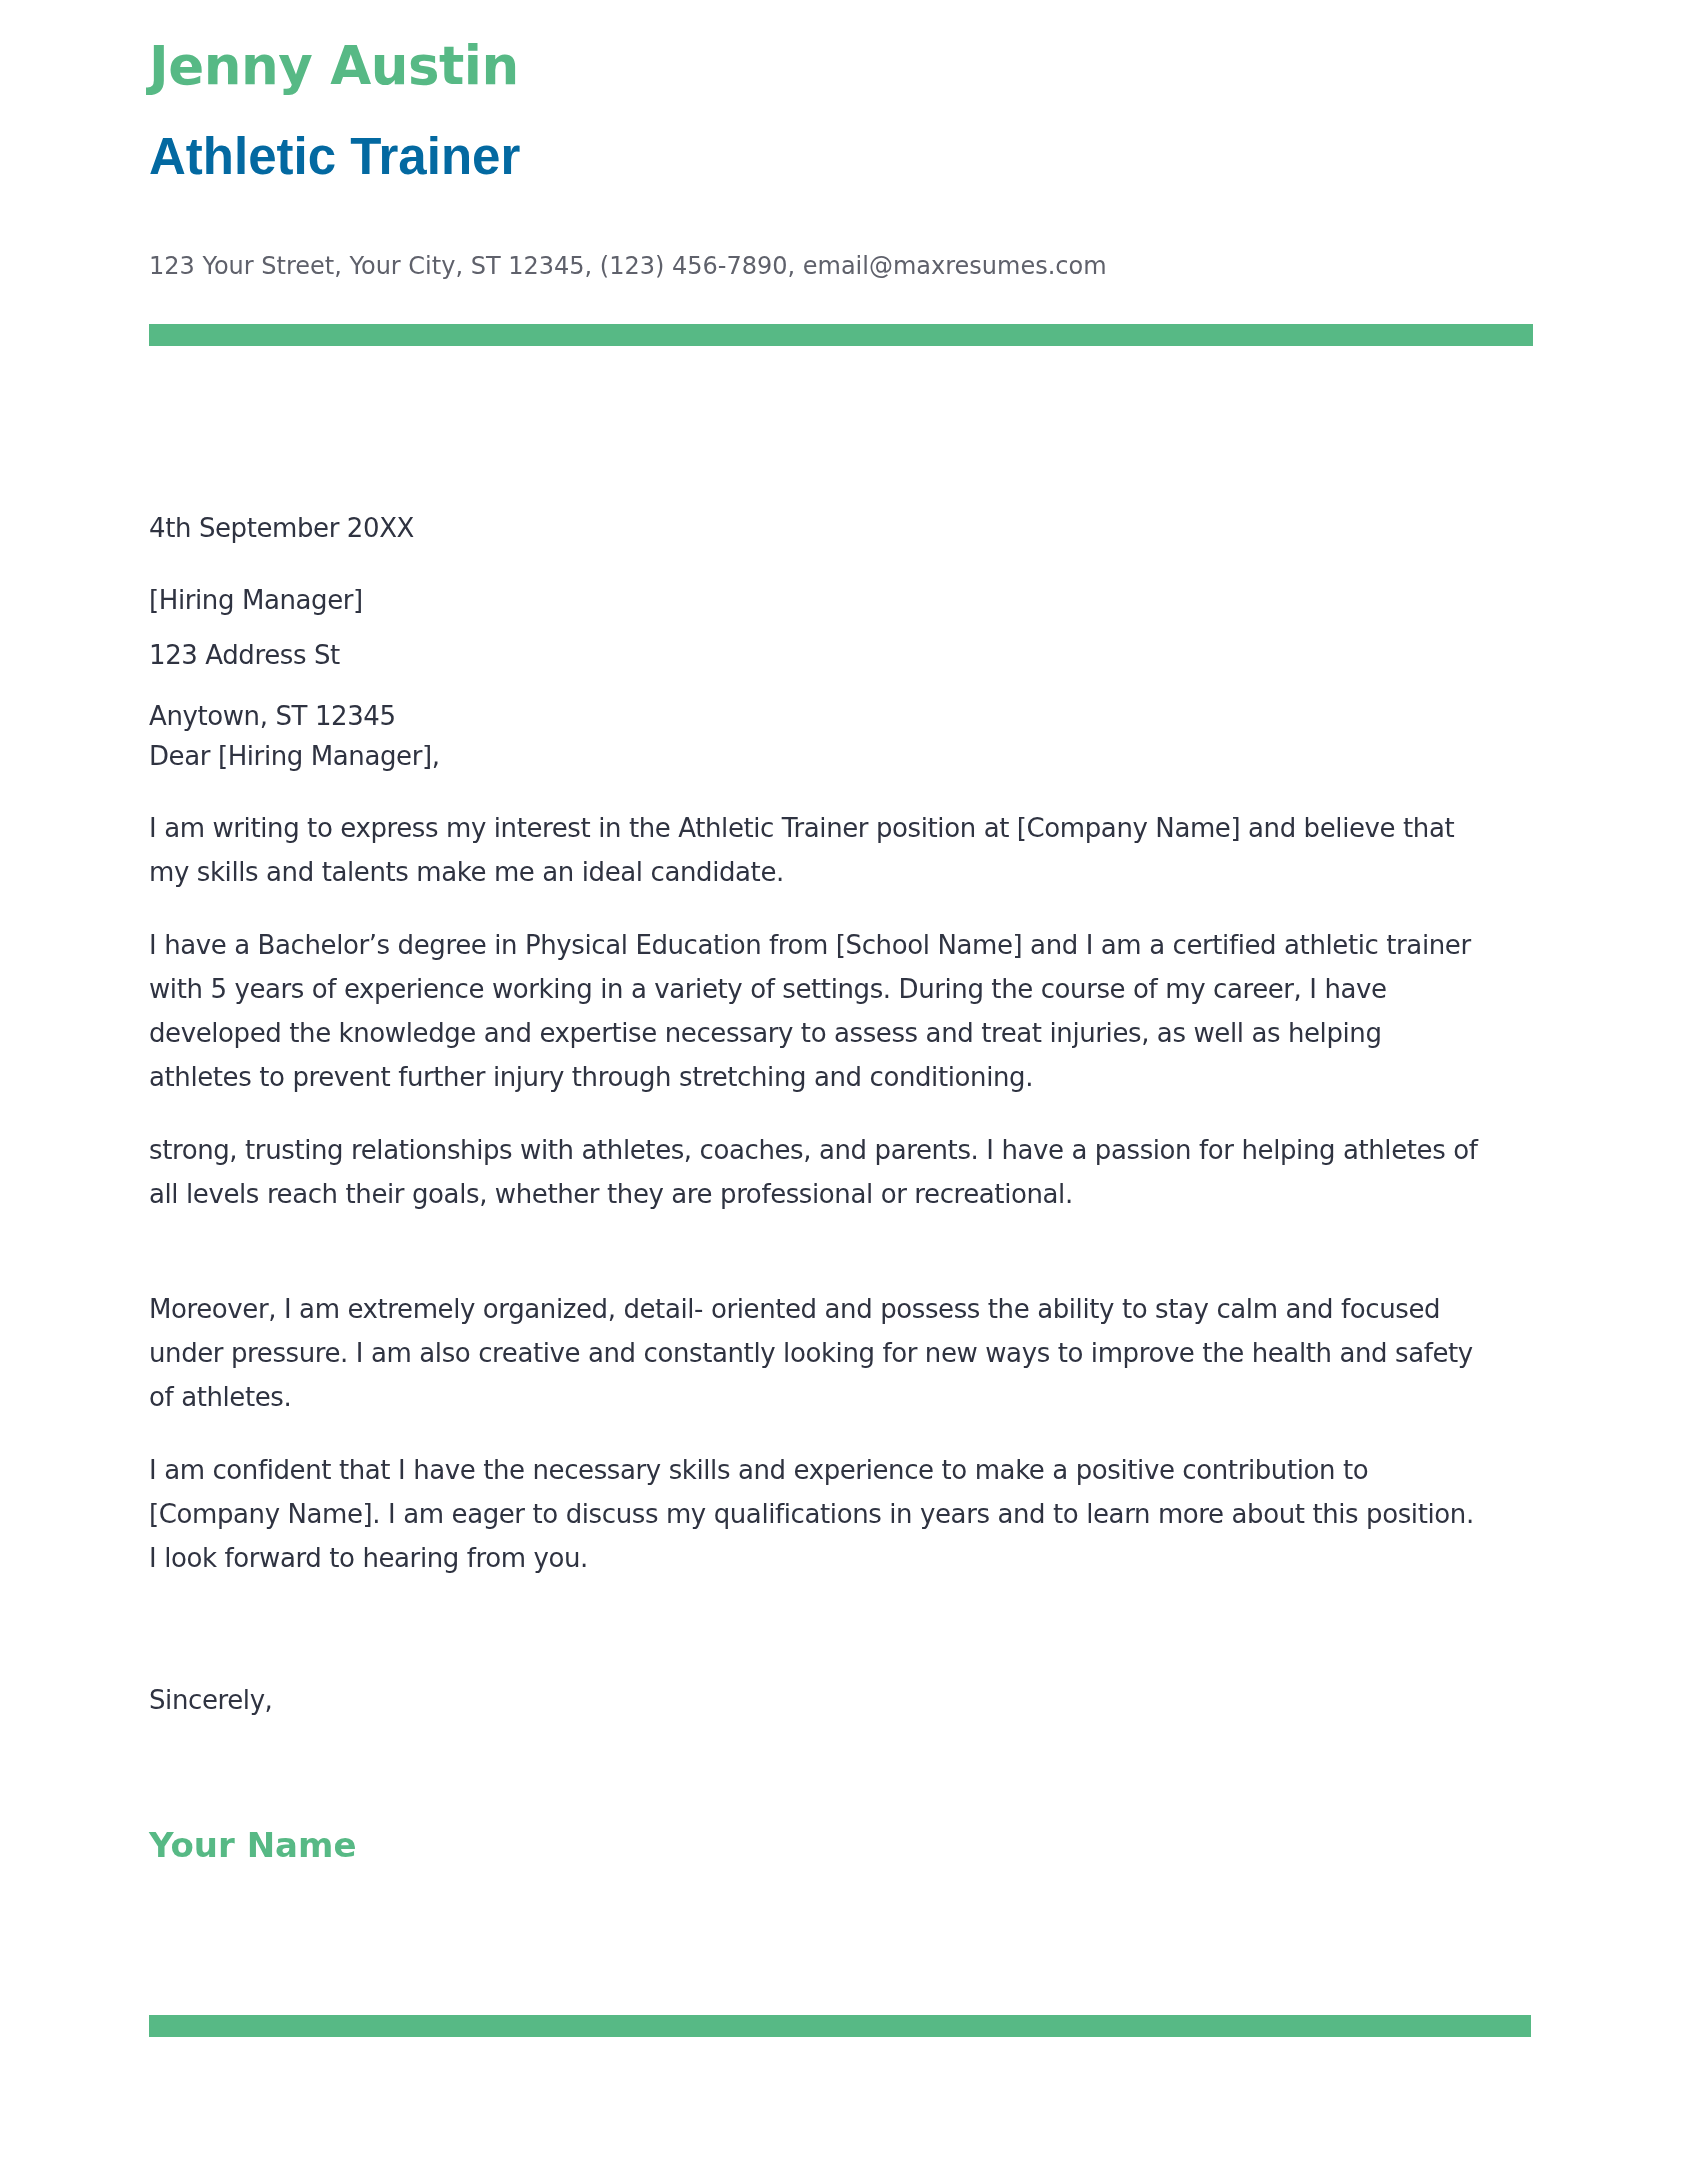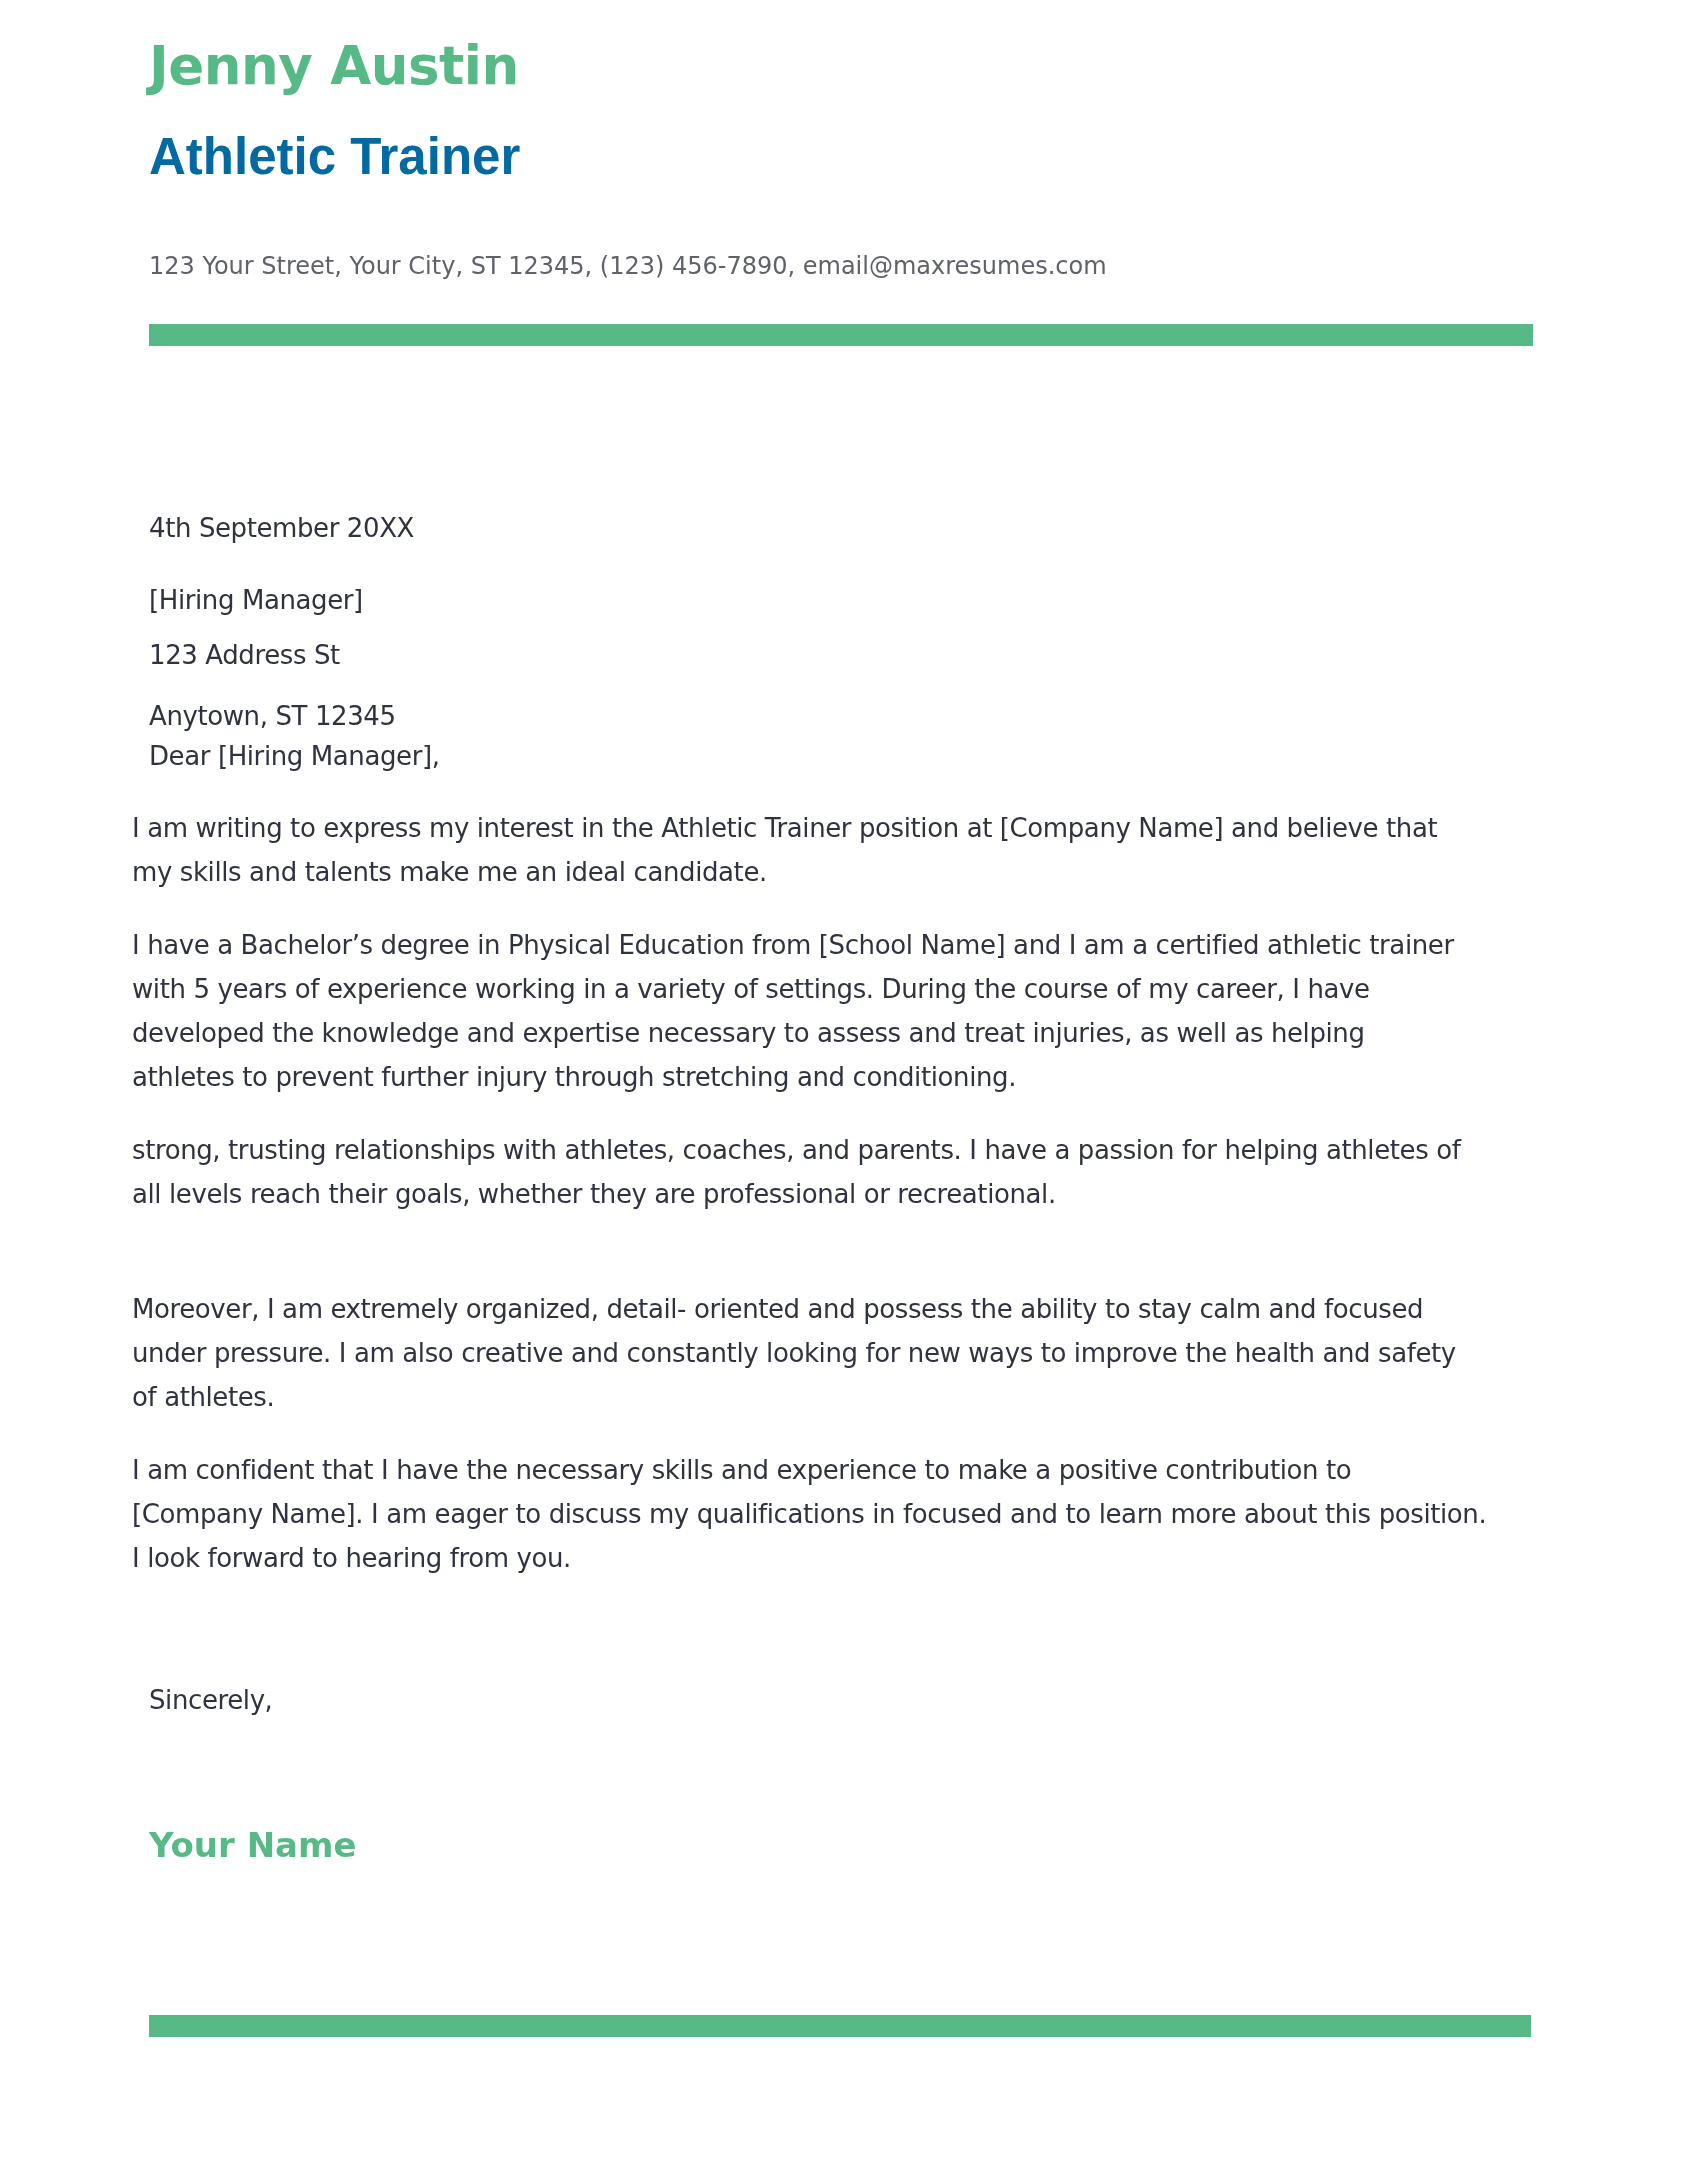--- a/index.html
+++ b/index.html
@@ -22,21 +22,21 @@
     font-size: 24px; line-height: 36px; color: #5f616b;
   }
   .bar { position: absolute; left: 149px; width: 1384px; height: 22px; background: #57b985; }
   .bar.top { top: 324px; }
   .bar.bottom { top: 2015px; width: 1382px; }
   .body-text {
     font-family: "DejaVu Sans", sans-serif; font-size: 26px; color: #2f3341;
     letter-spacing: -0.4px;
   }
   .line { position: absolute; left: 149px; white-space: nowrap; line-height: 36px; }
-  .para { position: absolute; left: 132px; width: 1406px; }
+  .para { position: absolute; left: 149px; width: 1406px; }
   .para .pl { display: block; white-space: nowrap; line-height: 44px; height: 44px; }
   .signname {
     left: 149px; top: 1820px;
     font-family: "DejaVu Sans", sans-serif; font-weight: bold;
     font-size: 34px; line-height: 50px; color: #57b985;
   }
 </style>
 </head>
 <body>
 
@@ -73,21 +73,21 @@
     </div>
 
     <div class="para" style="top:1287px;">
       <span class="pl">Moreover, I am extremely organized, detail- oriented and possess the ability to stay calm and focused</span>
       <span class="pl">under pressure. I am also creative and constantly looking for new ways to improve the health and safety</span>
       <span class="pl">of athletes.</span>
     </div>
 
     <div class="para" style="top:1448px;">
       <span class="pl">I am confident that I have the necessary skills and experience to make a positive contribution to</span>
-      <span class="pl">[Company Name]. I am eager to discuss my qualifications in focused and to learn more about this position.</span>
+      <span class="pl">[Company Name]. I am eager to discuss my qualifications in years and to learn more about this position.</span>
       <span class="pl">I look forward to hearing from you.</span>
     </div>
 
     <div class="line" style="top:1682px;">Sincerely,</div>
   </div>
 
   <div class="abs signname">Your Name</div>
 
   <div class="bar bottom"></div>
 </div>

